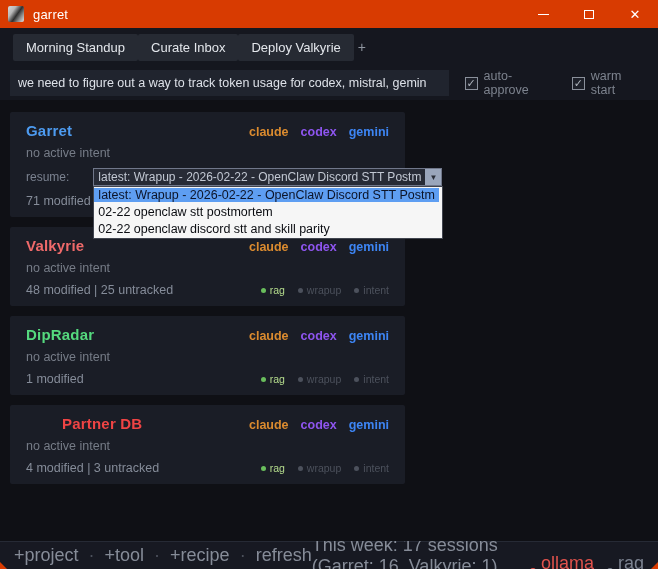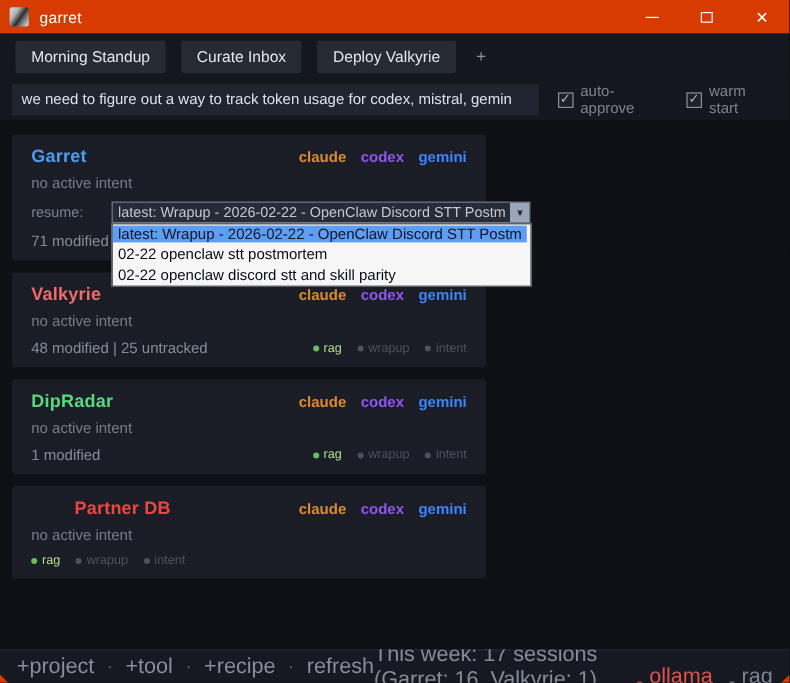--- a/index.html
+++ b/index.html
@@ -16,21 +16,21 @@
   .app-icon { width:16px; height:16px; margin:0 9px 0 8px; border-radius:2px;
     background:linear-gradient(125deg,#d8d8d8 0%,#b9b9b9 30%,#2e2e2e 55%,#8a8a8a 75%,#e6e6e6 100%); }
   .title-text { font-size:13px; letter-spacing:.2px; }
   .controls { margin-left:auto; display:flex; height:100%; }
   .ctl { width:46px; height:100%; display:flex; align-items:center; justify-content:center; color:#fff; cursor:default; }
   .glyph-min { width:11px; height:1px; background:#fff; display:block; }
   .glyph-max { width:10px; height:9px; border:1px solid #fff; display:block; }
   .glyph-close { font-size:13px; line-height:1; }
 
   
-  .tabbar { height:38px; background:#15171f; display:flex; align-items:center; padding:16px 13px; gap:13px; flex:none; }
+  .tabbar { height:38px; background:#15171f; display:flex; align-items:center; padding:16px 13px; flex:none; }
   .tab { background:#262a33; color:#e3e6eb; font-size:13px; padding:6px 13px; border-radius:2px; white-space:nowrap; cursor:default; }
   .tab-add { color:#8f95a0; font-size:14px; padding:0 4px; cursor:default; }
 
   
   .composer { height:34px; background:#15171f; display:flex; align-items:center; padding:0 10px; flex:none; }
   .prompt { width:445px; height:26px; background:#20242e; border:0; outline:0; color:#dde1e8;
     font-size:12.5px; padding:0 8px; font-family:"Liberation Sans", sans-serif; }
   .chk { display:flex; align-items:center; gap:6px; margin-left:16px; color:#7d838e; font-size:12.5px; cursor:default; }
   .box { width:13px; height:13px; border:1px solid #8a909b; background:#1d2029; flex:none;
     display:flex; align-items:center; justify-content:center; color:#aeb4bd; font-size:11px; line-height:1; }
@@ -228,20 +228,21 @@
       <div class="card-head">
         <span class="card-title" style="color: #ef4444; margin-left: 36px;">Partner DB</span>
         <span class="card-links">
           <span style="color: rgb(219, 139, 47);">claude</span>
           <span style="color: rgb(142, 85, 239);">codex</span>
           <span style="color: rgb(61, 133, 244);">gemini</span>
         </span>
       </div>
       <div class="intent">no active intent</div>
       <div class="stats-row">
+        <span class="stats">4 modified | 3 untracked</span>
         <span class="badges">
           <span class="badge on">
               <span class="dot"></span>
               <span>rag</span>
             </span>
           <span class="badge off">
               <span class="dot"></span>
               <span>wrapup</span>
             </span>
           <span class="badge off">

